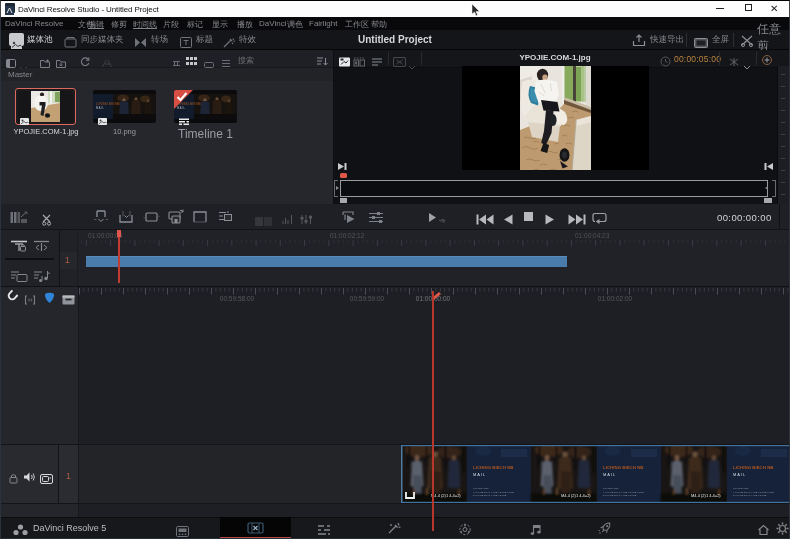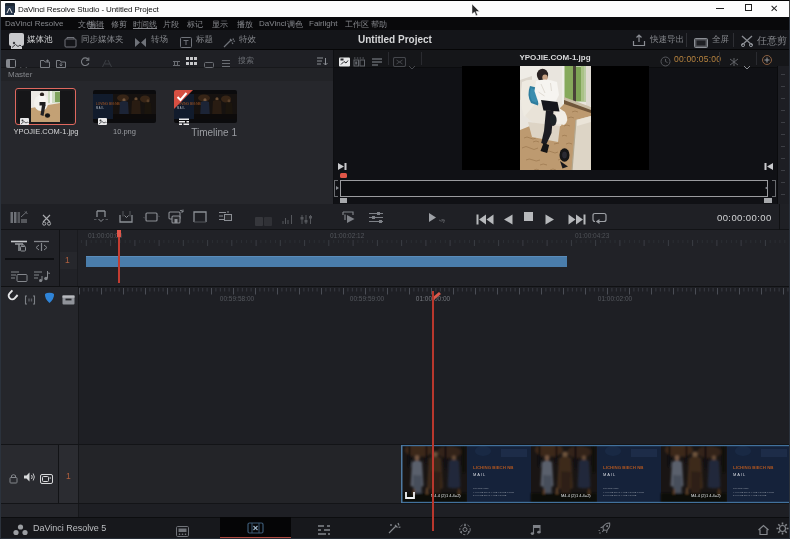--- a/index.html
+++ b/index.html
@@ -95,21 +95,21 @@
           <rect x="2.5" y="2.5" width="9" height="5" fill="#1e1f23"></rect>
         </svg></div>
   <div class="abs" style="left:712px;top:34px;font-size:8.5px;color:#86888d;">全屏</div>
   <div class="abs" style="left:733px;top:33px;width:1px;height:14px;background:#2e2f34;"></div>
 
   <div class="abs" style="left:740px;top:33px;"><svg width="14" height="13">
           <path d="M2 2 L12 11 M12 2 L2 11" stroke="#8b8e94" stroke-width="1.3"></path>
           <circle cx="3" cy="11" r="1.6" fill="none" stroke="#8b8e94"></circle>
           <circle cx="11" cy="11" r="1.6" fill="none" stroke="#8b8e94"></circle>
         </svg></div>
-  <div class="abs" style="left:757px;top:34px;font-size:10px;color:#86888d;">任意剪</div>
+  <div class="abs" style="left:757px;top:21px;font-size:12px;color:#86888d;">任意剪</div>
 </div>
 
 <div class="abs" style="left:0;top:50px;width:334px;height:154px;background:#26272c;"></div>
 <div class="abs" style="left:0;top:50px;width:334px;height:18px;background:#1f2025;border-bottom:1px solid #17181b;"></div>
 <div id="mp-toolbar">
   <div class="abs" style="left:6px;top:54px;"><svg width="10" height="9">
           <rect x="0.5" y="0.5" width="9" height="8" rx="1" fill="none" stroke="#85888e"></rect>
           <rect x="0.5" y="0.5" width="3.5" height="8" fill="#85888e"></rect>
         </svg></div>
   <div class="abs" style="left:20px;top:57px;"><svg width="7" height="4">
@@ -229,21 +229,21 @@
     <div class="abs" style="left:0;top:0;"><svg width="19" height="19">
             <polygon points="0,0 19,0 0,19" fill="#d64f42"></polygon>
             <path d="M3.5 7 L6.5 10 L12.5 3" stroke="#fff" stroke-width="2" fill="none"></path>
           </svg></div>
   </div>
   <div class="abs" style="left:179px;top:111px;"><svg width="10" height="7">
           <g stroke="#ececed" stroke-width="1.6" fill="none">
             <path d="M0 1.2 L10 1.2 M0 3.8 L6 3.8 M7.5 3.8 L10 3.8 M0 6.2 L3 6.2 M4.5 6.2 L10 6.2"></path>
           </g>
         </svg></div>
-  <div class="abs" style="left:174px;top:127px;width:63px;text-align:right;font-size:10px;color:#9a9da2;">Timeline 1</div>
+  <div class="abs" style="left:174px;top:127px;width:63px;text-align:center;font-size:12px;color:#9a9da2;">Timeline 1</div>
 </div>
 
 <div class="abs" style="left:333px;top:50px;width:1px;height:154px;background:#0e0f12;"></div>
 
 <div class="abs" style="left:334px;top:50px;width:456px;height:154px;background:#101115;"></div>
 <div class="abs" style="left:334px;top:50px;width:456px;height:18px;background:#151619;border-bottom:1px solid #0b0c0e;"></div>
 <div id="viewer-toolbar">
   <div class="abs" style="left:339px;top:53px;"><svg width="11" height="10">
           <rect x="0" y="0.5" width="11" height="9" rx="1" fill="#e8e9ea"></rect>
           <path d="M2 7.5 L5 4.5 L7 6 L9 3.5" stroke="#26272b" stroke-width="1" fill="none"></path>

